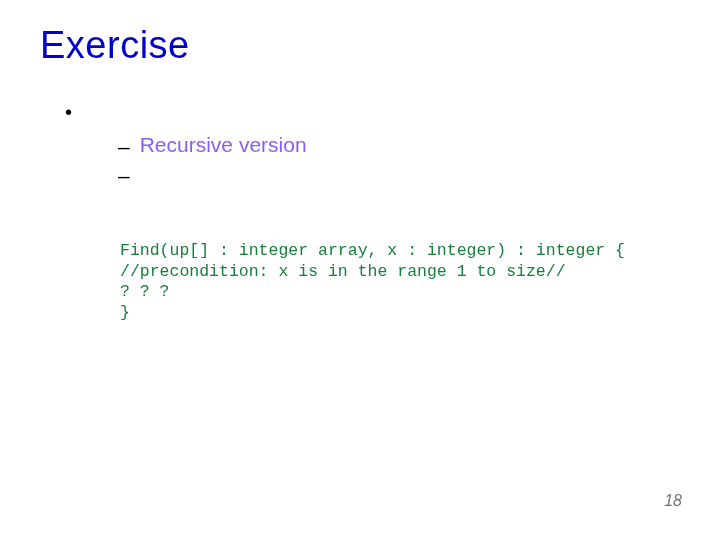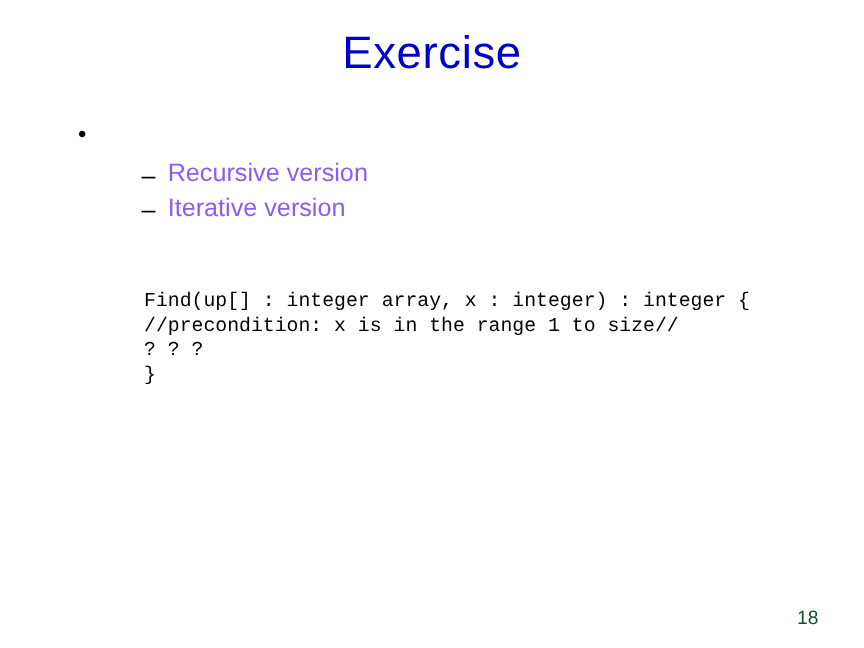--- a/index.html
+++ b/index.html
@@ -18,21 +18,21 @@
     }
 
     .slide {
       width: 100%;
       height: 100%;
       padding: 24px 40px 30px 40px;
       position: relative;
     }
 
     .title {
-      text-align: center;
+      text-align: left;
       font-size: 38px;
       font-weight: 400;
       color: #0000c8;
       margin-bottom: 30px;
       letter-spacing: 0.5px;
     }
 
     .bullet-l1 {
       display: flex;
       align-items: flex-start;
@@ -70,51 +70,51 @@
       font-size: 21px;
       color: #8b5cf6;
     }
 
     .code-block {
       margin-top: 52px;
       margin-left: 80px;
       font-family: "Courier New", Courier, monospace;
       font-size: 16.5px;
       line-height: 1.25;
-      color: #000000;
+      color: #15803d;
       white-space: pre;
     }
 
     .page-number {
       position: absolute;
-      bottom: 15px;
+      bottom: 30px;
       right: 38px;
       font-size: 16px;
-      color: #14532d;
+      color: #737373;
+      font-style: italic;
     }
   </style>
 </head>
 <body>
 
 <div class="slide">
 
   <h1 class="title">Exercise</h1>
 
   <div class="bullet-l1">
     <span class="dot">•</span>
   </div>
 
   <div class="bullet-l2">
     <span class="dash">–</span>
     <span class="text">Recursive version</span>
   </div>
 
   <div class="bullet-l2">
     <span class="dash">–</span>
-    <span class="text">Iterative version</span>
   </div>
 
   <div class="code-block"><span>Find(up[] : integer array, x : integer) : integer {</span>
 <span>//precondition: x is in the range 1 to size//</span>
 <span>? ? ?</span>
 <span>}</span></div>
 
   <div class="page-number">18</div>
 
 </div>

